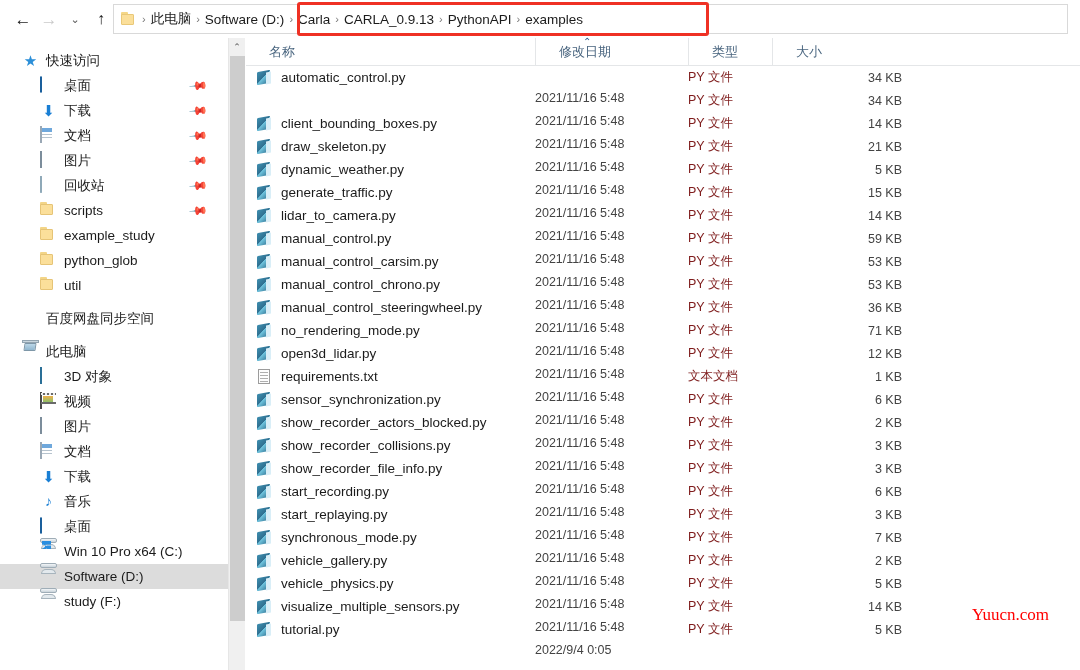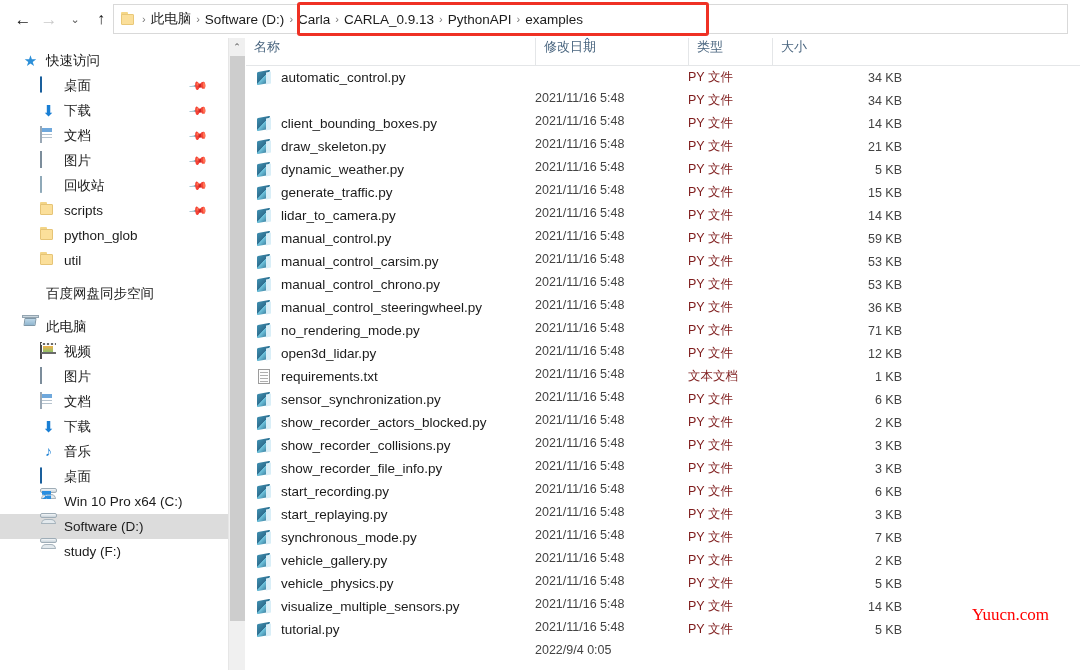--- a/index.html
+++ b/index.html
@@ -269,24 +269,24 @@
   }
   .col-head {
     position: relative;
     height: 27px;
     border-bottom: 1px solid #e4e6e8;
     background: #fff;
   }
   .col-head .hcell {
     position: absolute;
     top: 0; height: 27px;
-    display: flex; align-items: flex-start;
+    display: flex; align-items: center;
     font-size: 13px;
     color: #49657f;
-    padding-left: 8px;
+    padding-left: 23px;
     box-sizing: border-box;
     border-left: 1px solid #e4e6e8;
   }
   .col-head .hcell.first { border-left: none; }
   .sort-arrow {
     position: absolute;
     color: #2b5f8f;
     font-size: 10px;
     line-height: 1;
   }
@@ -445,37 +445,45 @@
         <span>回收站</span>
         <span class="pin">📌</span>
       </div>
       <div class="nav-row lvl1">
         <span class="ico"><span class="ic-folder"><span class="tab"></span><span class="body"></span></span></span>
         <span>scripts</span>
         <span class="pin">📌</span>
       </div>
       <div class="nav-row lvl1">
         <span class="ico"><span class="ic-folder"><span class="tab"></span><span class="body"></span></span></span>
+        <span>example_study</span>
+      </div>
+      <div class="nav-row lvl1">
+        <span class="ico"><span class="ic-folder"><span class="tab"></span><span class="body"></span></span></span>
         <span>python_glob</span>
       </div>
       <div class="nav-row lvl1">
         <span class="ico"><span class="ic-folder"><span class="tab"></span><span class="body"></span></span></span>
         <span>util</span>
       </div>
       <div style="height: 8px;"></div>
       <div class="nav-row lvl0">
         <span class="ico"><span class="ic-baidu"></span></span>
         <span>百度网盘同步空间</span>
       </div>
       <div style="height: 8px;"></div>
       <div class="nav-row lvl0">
         <span class="ico"><span class="ic-pc"><span class="scr"></span><span class="base"></span></span></span>
         <span>此电脑</span>
       </div>
       <div class="nav-row lvl1">
+        <span class="ico"><span class="ic-3d"></span></span>
+        <span>3D 对象</span>
+      </div>
+      <div class="nav-row lvl1">
         <span class="ico"><span class="ic-video"></span></span>
         <span>视频</span>
       </div>
       <div class="nav-row lvl1">
         <span class="ico"><span class="ic-pic"></span></span>
         <span>图片</span>
       </div>
       <div class="nav-row lvl1">
         <span class="ico"><span class="ic-doc"></span></span>
         <span>文档</span>

